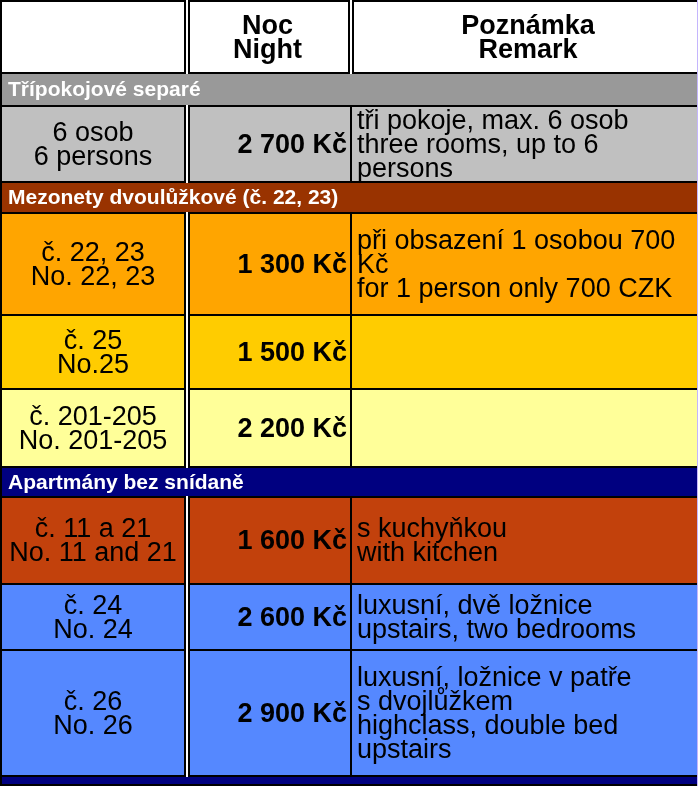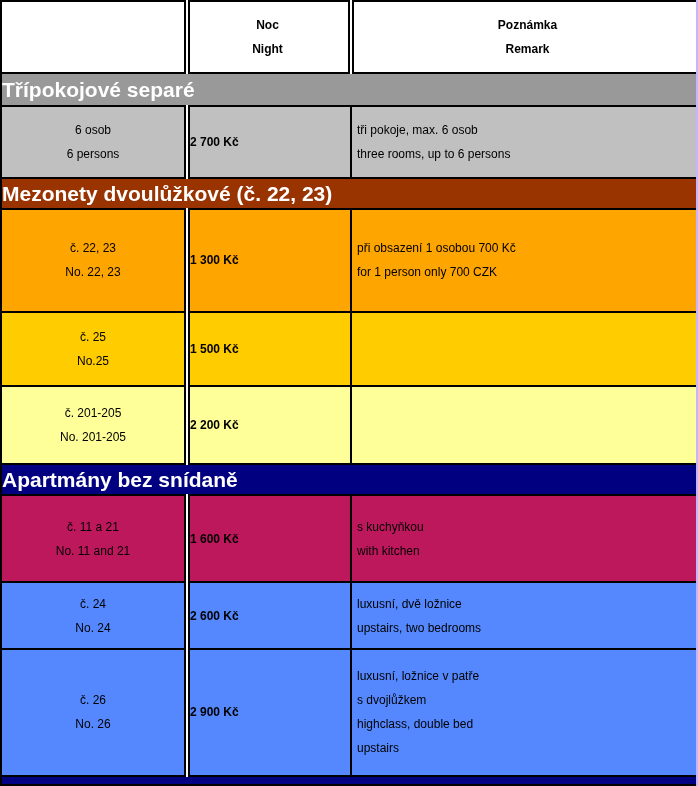--- a/index.html
+++ b/index.html
@@ -2,36 +2,36 @@
 <html><head>
 <meta charset="utf-8">
 <style>
   html,body{margin:0;padding:0;background:#fff;}
   body{font-family:"Liberation Sans","DejaVu Sans",sans-serif;color:#000;}
   table.price{
     width:698px;height:786px;
     border-collapse:collapse;table-layout:fixed;
     background:#fff;
   }
-  td{padding:0;vertical-align:middle;font-size:12px;line-height:24px;
+  td{padding:0;vertical-align:middle;font-size:27px;line-height:24px;
      border-top:2px solid #000;border-bottom:2px solid #000;
      overflow:hidden;}
   tr td:first-child{border-left:2px solid #000;}
-  tr td:last-child{border-right:6px solid #c4b5fd;}
+  tr td:last-child{border-right:4px solid #c4b5fd;}
   
   td.c1{text-align:center;border-right:6px double #000;}
   
-  td.c2{text-align:left;font-weight:bold;border-right:2px solid #000;padding-right:3px;}
+  td.c2{text-align:right;font-weight:bold;border-right:2px solid #000;padding-right:3px;}
   td.c2.dbl{border-right:6px double #000;}
   
   td.c3{text-align:left;padding-left:5px;}
   
   td.colhead{font-weight:bold;text-align:center;background:#fff;}
   
-  td.sec{color:#fff;font-weight:bold;text-align:left;
+  td.sec{color:#fff;font-weight:bold;text-align:left;padding-left:6px;
          font-size:21px;line-height:22px;}
   td.strip{border-bottom:2px solid #000;}
 </style>
 </head>
 <body>
 
 <table class="price">
   <colgroup>
     <col style="width:186px">
       <col style="width:164px">
@@ -95,21 +95,21 @@
       <div>č. 201-205</div>
       <div>No. 201-205</div>
     </td>
     <td class="c2">2 200 Kč</td>
     <td class="c3"></td>
   </tr>
 
   <tr style="height:29px">
     <td class="sec" colspan="3" style="background-color: rgb(0, 0, 128);">Apartmány bez snídaně</td>
   </tr>
-  <tr style="height: 84px; background-color: #be185d;">
+  <tr style="height: 84px; background-color: #c2410c;">
     <td class="c1">
       <div>č. 11 a 21</div>
       <div>No. 11 and 21</div>
     </td>
     <td class="c2">1 600 Kč</td>
     <td class="c3">
       <div>s kuchyňkou</div>
       <div>with kitchen</div>
     </td>
   </tr>

